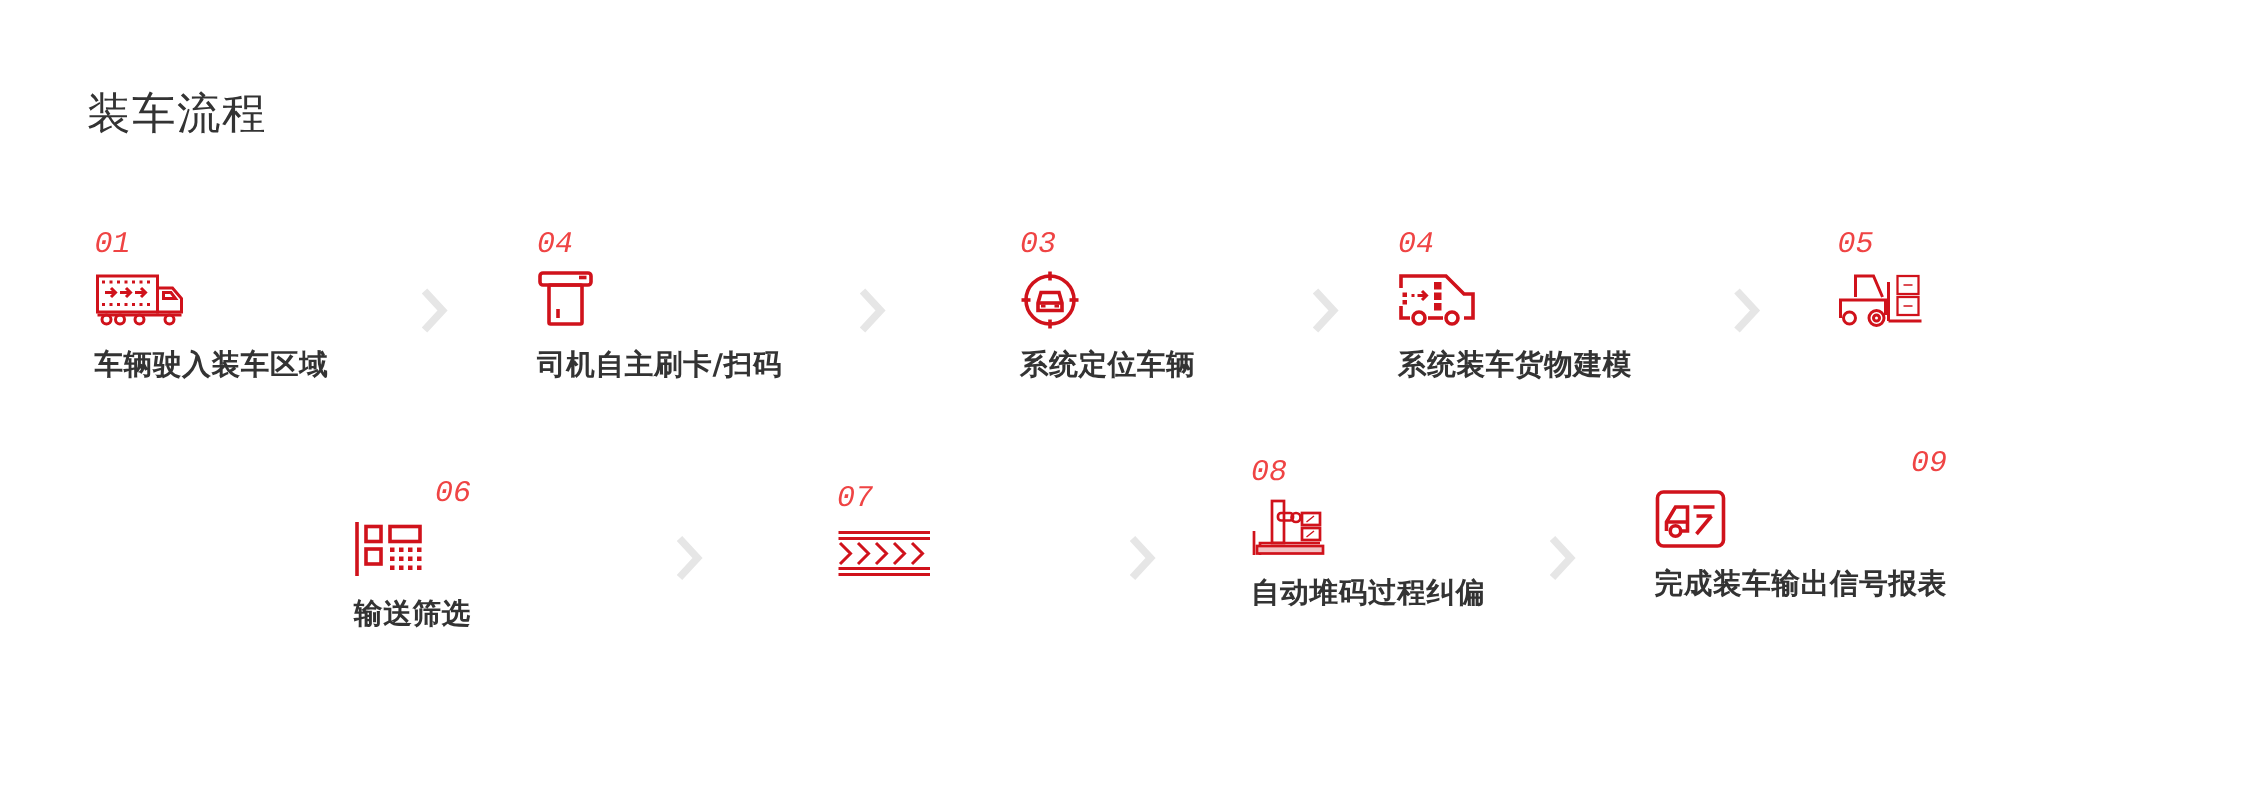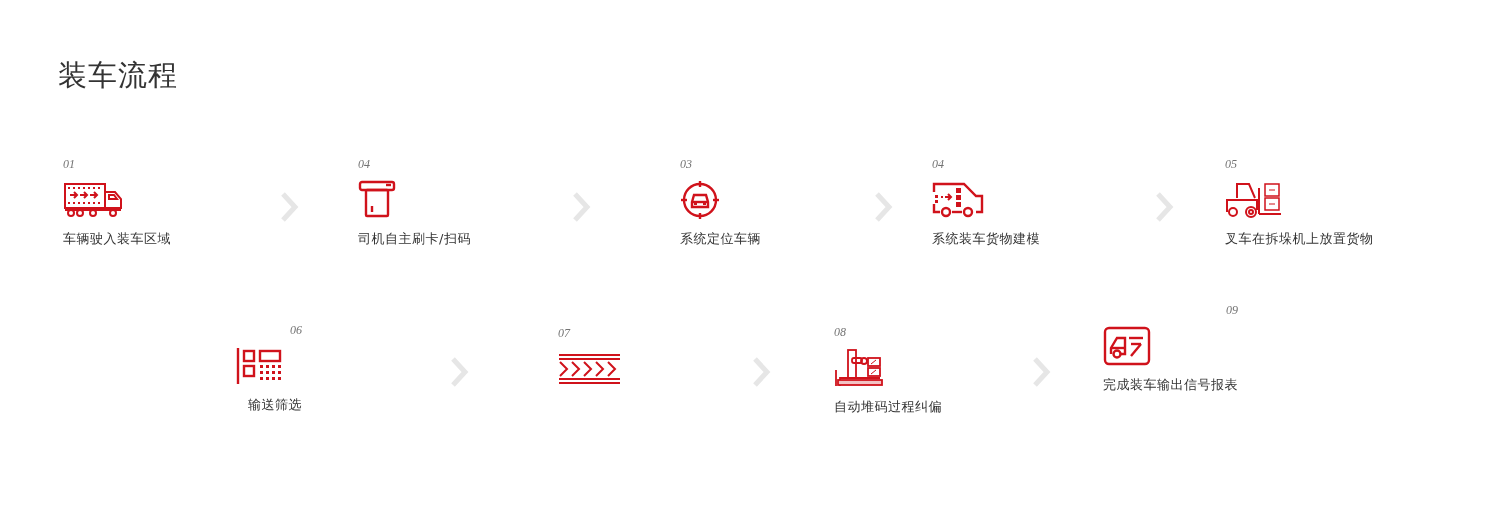--- a/index.html
+++ b/index.html
@@ -4,27 +4,27 @@
   <style>
     * { margin: 0; padding: 0; box-sizing: border-box; }
     html, body { width: 1500px; height: 530px; background: #ffffff; overflow: hidden; }
     body { position: relative; font-family: "DejaVu Sans", "Liberation Sans", sans-serif; color: #333333; }
     .title {
       position: absolute; left: 58px; top: 56px;
       font-size: 29px; font-weight: 400; color: #333333; letter-spacing: 1px;
     }
     .step { position: absolute; }
     .step .num {
-      font-family: Liberation Serif, serif;
-      font-style: italic; font-size: 12px; color: #737373; height: 20px; line-height: 20px;
+      font-family: Liberation Mono, monospace;
+      font-style: italic; font-size: 20px; color: #ef4444; height: 20px; line-height: 20px;
     }
     .step .icon { width: 66px; height: 40px; margin-top: 6px; display: block; }
     .step .icon svg { display: block; }
     .step .label {
-      font-size: 13px; color: #333333; margin-top: 10px; white-space: nowrap; letter-spacing: 0.5px;
+      font-size: 19px; color: #333333; margin-top: 10px; white-space: nowrap; letter-spacing: 0.5px; font-weight: bold;
     }
     .chev { position: absolute; width: 18px; height: 30px; }
   </style>
 </head>
 <body>
 
 <div class="title">装车流程</div>
 
 <div class="step" style="left:63px; top:154px;">
   <div class="num">01</div>
@@ -125,21 +125,20 @@
       <line x1="34" y1="34" x2="56" y2="34"></line>
       <circle cx="8" cy="32" r="4"></circle>
         <circle cx="26" cy="32" r="5"></circle>
         <circle cx="26" cy="32" r="2"></circle>
       <rect x="40" y="4" width="14" height="12" stroke-width="1.5"></rect>
       <rect x="40" y="18" width="14" height="12" stroke-width="1.5"></rect>
       <line x1="44" y1="10" x2="50" y2="10" stroke-width="1"></line>
         <line x1="44" y1="24" x2="50" y2="24" stroke-width="1"></line>
     </svg>
   </div>
-  <div class="label">叉车在拆垛机上放置货物</div>
 </div>
 
 <div class="step" style="left:236px; top:320px;text-align:right;">
   <div class="num">06</div>
   <div class="icon">
     <svg width="66" height="40" viewBox="0 0 66 40" fill="none" stroke="#d0121b" stroke-width="2.4">
       <line x1="2" y1="2" x2="2" y2="38"></line>
       <rect x="8" y="5" width="10" height="10"></rect>
       <rect x="8" y="20" width="10" height="10"></rect>
       <rect x="24" y="5" width="20" height="10"></rect>
@@ -168,21 +167,21 @@
     <svg width="66" height="40" viewBox="0 0 66 40" fill="none" stroke="#d0121b" stroke-width="2">
       <line x1="1" y1="6" x2="62" y2="6"></line>
         <line x1="1" y1="10" x2="62" y2="10"></line>
       <path d="M2 13 l7 7 l-7 7 M14 13 l7 7 l-7 7 M26 13 l7 7 l-7 7 M38 13 l7 7 l-7 7 M50 13 l7 7 l-7 7"></path>
       <line x1="1" y1="30" x2="62" y2="30"></line>
         <line x1="1" y1="34" x2="62" y2="34"></line>
     </svg>
   </div>
 </div>
 
-<div class="step" style="left:834px; top:322px;">
+<div class="step" style="left:834px; top:306px;">
   <div class="num">08</div>
   <div class="icon">
     <svg width="66" height="40" viewBox="0 0 66 40" fill="none" stroke="#d0121b" stroke-width="1.8">
       <rect x="14" y="2" width="8" height="28"></rect>
       <rect x="18" y="10" width="10" height="5" rx="2"></rect>
       <circle cx="30" cy="13" r="3"></circle>
       <rect x="34" y="10" width="12" height="8"></rect>
       <rect x="34" y="20" width="12" height="8"></rect>
       <line x1="37" y1="16" x2="42" y2="12" stroke-width="1"></line>
         <line x1="37" y1="26" x2="42" y2="22" stroke-width="1"></line>

